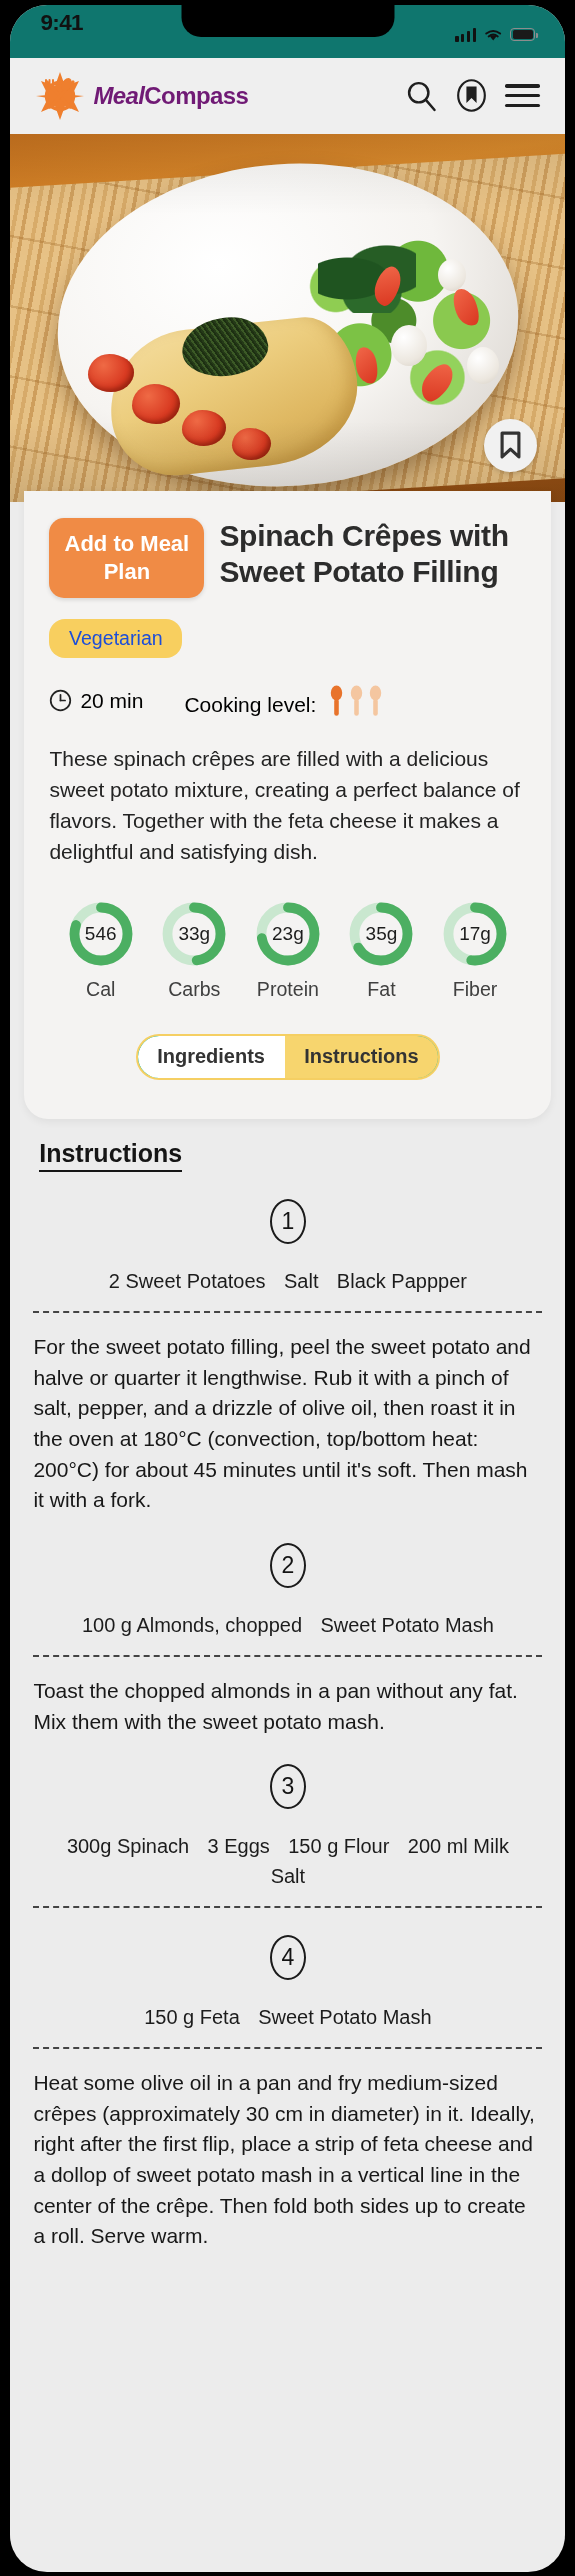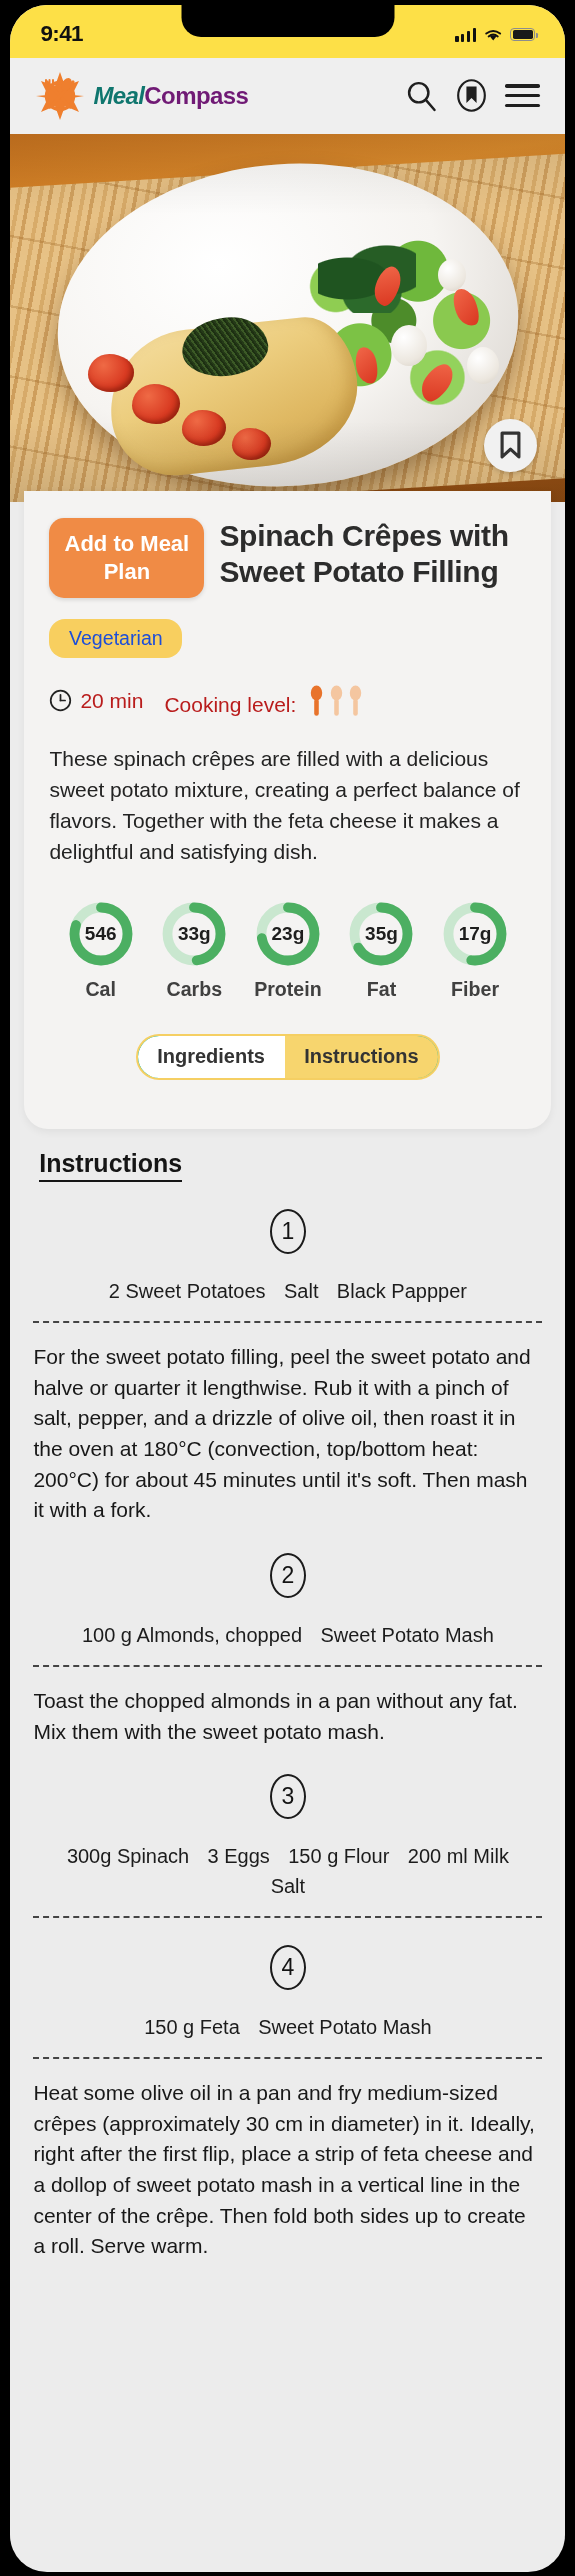--- a/index.html
+++ b/index.html
@@ -17,22 +17,22 @@
     width:555px; height:2567px;
     background:#ececec;
     border-radius:37px;
     overflow:hidden;
   }
 
   
   #statusbar {
     position:relative;
     height:53px;
-    background:#fde047;
-    display:flex; align-items:center;
+    background:#0f766e;
+    display:flex; 
     padding:0 30px;
   }
   #notch {
     position:absolute;
     left:50%; top:-5.8px; transform:translateX(-50%);
     width:213px; height:38px;
     background:#000;
     border-radius:0 0 19.6px 19.6px;
   }
   #clock-time {
@@ -58,21 +58,21 @@
   }
   .battery span{ display:block; width:100%; height:100%; background:#1a1a1a; border-radius:1.7px; }
 
   
   #appbar {
     height:76px; background:#efefef;
     display:flex; align-items:center; padding:0 25px;
   }
   #logo-group { display:flex; align-items:center; gap:8px; }
   #wordmark { font-size:24px; font-weight:bold; letter-spacing:-0.6px; }
-  #wordmark .meal { color:#0f766e; font-style:italic; }
+  #wordmark .meal { color:#701a75; font-style:italic; }
   #wordmark .compass { color:#701a75; }
   #appbar-actions { margin-left:auto; display:flex; align-items:center; gap:17.3px; }
   .hamburger { display:flex; flex-direction:column; gap:6.3px; width:35px; cursor:pointer; }
   .hamburger i { display:block; height:3.5px; background:#1f1f1f; border-radius:1.7px; }
 
   
   #hero { position:relative; width:100%; height:368px; overflow:hidden; }
   #hero-photo { position:absolute; inset:0; }
   .wood {
     position:absolute; inset:0;
@@ -192,49 +192,48 @@
     padding:12.7px 9.2px; border-radius:15px;
     cursor:pointer;
     box-shadow:0 1.7px 4.6px rgba(0,0,0,.12);
   }
   #diet-tag {
     display:inline-block; margin-top:21px;
     background:#f8cf5f; color:#1d4ed8;
     font-size:19.6px; padding:8px 19.6px; border-radius:16px;
   }
   #meta-row {
-    display:flex; align-items:center; gap:21px;
-    margin-top:26.5px; font-size:21px; color:#b91c1c;
+    display:flex; align-items:center; gap:41px;
+    margin-top:26.5px; font-size:21px; color:#000000;
   }
   .meta-item { display:flex; align-items:center; gap:8px; }
   #cook-level { display:flex; align-items:flex-end; gap:12.7px; }
   .spoons { display:flex; gap:4.6px; }
   #description {
     margin-top:26.5px; font-size:21px; line-height:1.48; color:#232323;
   }
 
   
   #nutrition {
     display:flex; justify-content:space-between;
     margin:33px 17.3px 0;
-    font-weight:bold;
   }
   .nut { display:flex; flex-direction:column; align-items:center; gap:9.2px; }
   .ring { position:relative; width:68px; height:68px; }
   .ring svg { transform:rotate(-90deg); display:block; }
   .ring-val {
     position:absolute; inset:0;
     display:flex; align-items:center; justify-content:center;
     font-size:19px; color:#1d1d1d;
   }
   .nut-label { font-size:19.6px; color:#404040; }
 
   
   #tabs {
-    margin:33px auto 16px; width:fit-content;
+    margin:33px auto 6px; width:fit-content;
     display:flex; border:2.9px solid #f5cf63;
     border-radius:23px; overflow:hidden; background:#14b8a6;
     cursor:pointer;
   }
   .tab { font-size:20px; font-weight:bold; padding:9.8px 19.6px; color:#333; }
   .tab.inactive { background:#ffffff; border-radius:21px 0 0 21px; }
   .tab.active { background:#f7d56e; }
 
   
   #instructions { padding:0 23px 23px; background:#ececec; }

